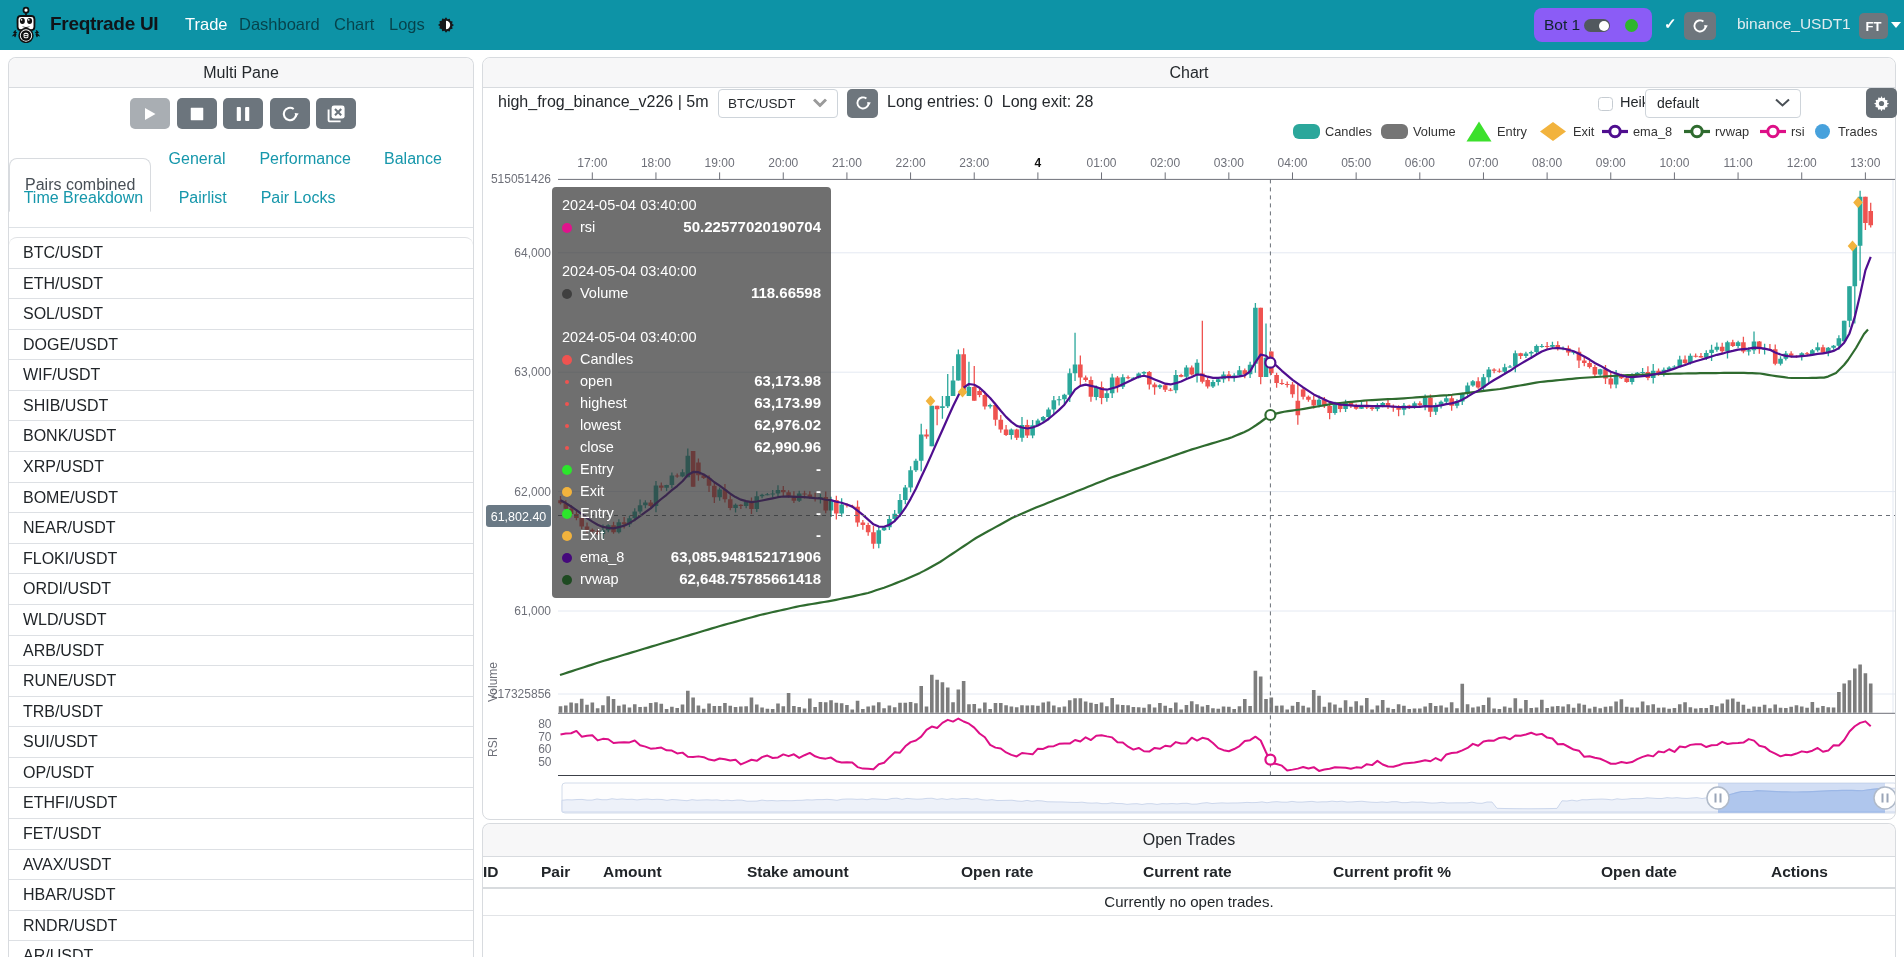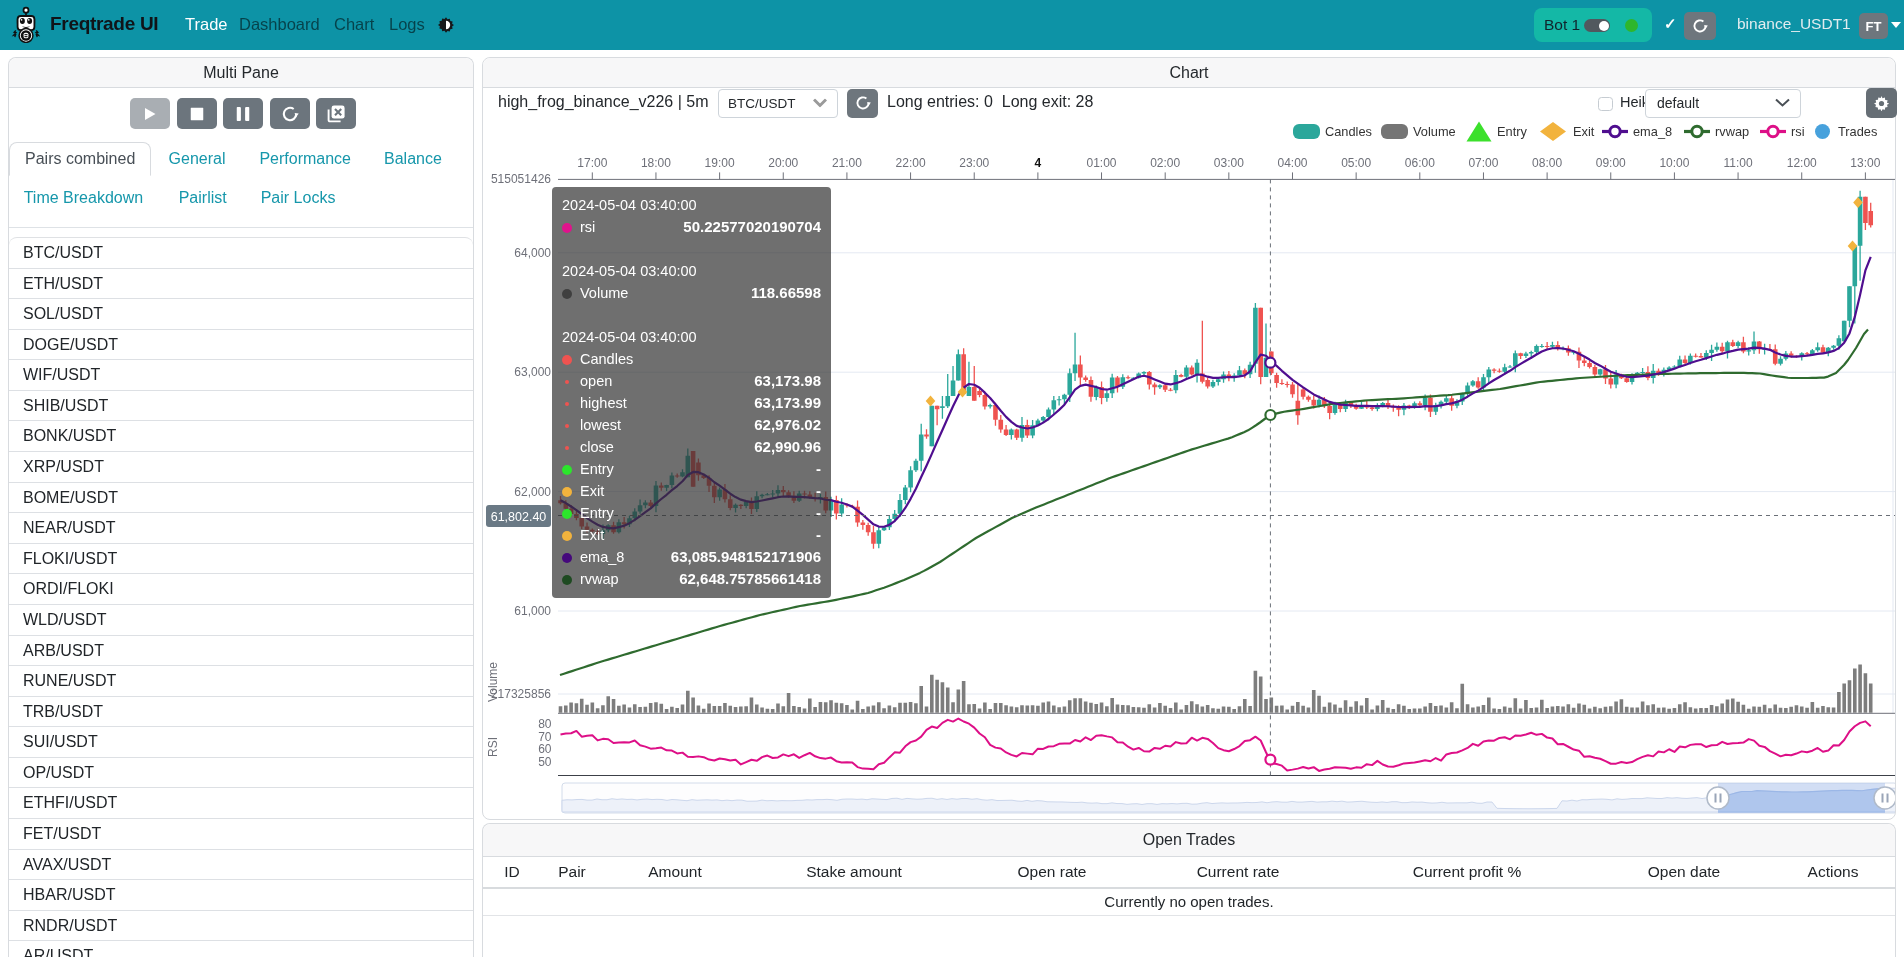--- a/index.html
+++ b/index.html
@@ -3,21 +3,21 @@
 <style>
 *{margin:0;padding:0;box-sizing:border-box}
 html,body{width:1904px;height:957px;overflow:hidden;background:#fff;
   font-family:"Liberation Sans",sans-serif;-webkit-font-smoothing:antialiased}
 .abs{position:absolute}
 
 #nav{position:absolute;left:0;top:0;width:1904px;height:50px;background:#0D93A6}
 #brand{position:absolute;left:50px;top:13px;font-size:19px;font-weight:700;color:#101418;letter-spacing:-0.3px}
 .navlink{position:absolute;top:14.5px;font-size:16.5px;color:rgba(0,0,0,.55)}
 .navlink.active{color:#ffffff}
-#botpill{position:absolute;left:1534px;top:8px;width:118px;height:34px;border-radius:8px;background:#14b8a6}
+#botpill{position:absolute;left:1534px;top:8px;width:118px;height:34px;border-radius:8px;background:#8b5cf6}
 #botpill .txt{position:absolute;left:10px;top:7.5px;font-size:15.5px;color:#10242c}
 #toggle{position:absolute;left:50px;top:11px;width:26px;height:13px;border-radius:7px;background:#51585E}
 #toggle .knob{position:absolute;right:1.5px;top:1.5px;width:10px;height:10px;border-radius:50%;background:#fff}
 #botpill .green{position:absolute;left:91px;top:10.5px;width:13px;height:13px;border-radius:50%;background:#2EB62C}
 #chk{position:absolute;left:1664px;top:15px;color:#fff;font-size:15px;font-weight:700}
 .graybtn{position:absolute;background:#6E767D;border-radius:5px}
 #nav .rfr{left:1684px;top:11.5px;width:32px;height:28px}
 #acctxt{position:absolute;left:1737px;top:15px;font-size:15.5px;color:#E2ECEF}
 #ft{left:1859px;top:12.5px;width:29px;height:26px}
 #ft span{position:absolute;left:0;right:0;top:6px;text-align:center;font-size:13px;font-weight:600;color:#fff}
@@ -48,21 +48,21 @@
 
 #tooltip{position:absolute;left:552px;top:187px;width:279px;height:411px;background:rgba(50,50,50,0.7);
   border-radius:4px;color:#fff;font-size:14.5px}
 .tt-row{position:absolute;left:10px;right:10px;height:22px;line-height:22px}
 .tt-t{color:#fff}
 .tt-dot{display:inline-block;width:10px;height:10px;border-radius:50%;margin-right:8px;vertical-align:-0.5px}
 .tt-dot.tt-sm{width:4px;height:4px;margin-left:3px;margin-right:11px;vertical-align:2.5px}
 .tt-l{color:#fff}
 .tt-v{float:right;font-weight:700;font-size:15px}
 
-.th{position:absolute;top:0;height:30px;line-height:30px;font-weight:400;font-size:15.5px;color:#212529;text-align:center}
+.th{position:absolute;top:0;height:30px;line-height:30px;font-weight:700;font-size:15.5px;color:#212529;text-align:left}
 </style></head>
 <body>
 
 <div id="nav">
   <svg class="abs" style="left:9px;top:6px" width="34" height="37" viewBox="0 0 34 37">
     <line x1="17" y1="6" x2="17" y2="10.5" stroke="#101010" stroke-width="1.7"></line>
     <circle cx="17" cy="4.2" r="2.5" fill="#fff" stroke="#101010" stroke-width="1.8"></circle>
     <rect x="7.8" y="12.5" width="3" height="5" fill="#3c3c3c"></rect>
     <rect x="23.2" y="12.5" width="3" height="5" fill="#3c3c3c"></rect>
     <rect x="8.6" y="10" width="16.8" height="14.2" rx="3.2" fill="#fff" stroke="#101010" stroke-width="1.8"></rect>
@@ -135,42 +135,42 @@
       </svg>
     </div>
   <div class="pbtn" style="left:307px">
       <svg width="18" height="18" viewBox="0 0 18 18">
         <rect x="4.6" y="0.6" width="13" height="13" rx="2.4" fill="#fff"></rect>
         <path d="M8 4l6.2 6.2M14.2 4L8 10.2" stroke="#6c757d" stroke-width="2.1"></path>
         <path d="M1.6 4.6v10.6a1.2 1.2 0 0 0 1.2 1.2H13.6" fill="none" stroke="#fff" stroke-width="1.9"></path>
       </svg>
     </div>
   <div class="tabs">
-    <div class="tab active" style="left:0px;top:0;padding:7px 15px">Pairs combined</div>
+    <div class="tab active" style="left:0px;top:16px;padding:17px 15px">Pairs combined</div>
     <div class="tab" style="left:159.6px;top:8px">General</div>
     <div class="tab" style="left:250.4px;top:8px">Performance</div>
     <div class="tab" style="left:375px;top:8px">Balance</div>
     <div class="tab" style="left:14.7px;top:47px">Time Breakdown</div>
     <div class="tab" style="left:169.7px;top:47px">Pairlist</div>
     <div class="tab" style="left:251.7px;top:47px">Pair Locks</div>
   </div>
   <div id="tabline"></div>
   <ul id="pairlist">
 <li>BTC/USDT</li>
 <li>ETH/USDT</li>
 <li>SOL/USDT</li>
 <li>DOGE/USDT</li>
 <li>WIF/USDT</li>
 <li>SHIB/USDT</li>
 <li>BONK/USDT</li>
 <li>XRP/USDT</li>
 <li>BOME/USDT</li>
 <li>NEAR/USDT</li>
 <li>FLOKI/USDT</li>
-<li>ORDI/FLOKI</li>
+<li>ORDI/USDT</li>
 <li>WLD/USDT</li>
 <li>ARB/USDT</li>
 <li>RUNE/USDT</li>
 <li>TRB/USDT</li>
 <li>SUI/USDT</li>
 <li>OP/USDT</li>
 <li>ETHFI/USDT</li>
 <li>FET/USDT</li>
 <li>AVAX/USDT</li>
 <li>HBAR/USDT</li>

